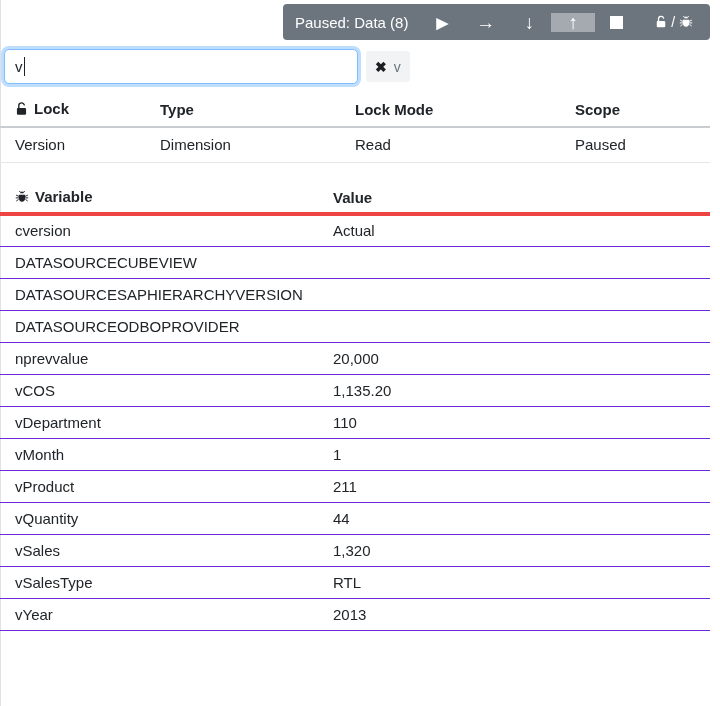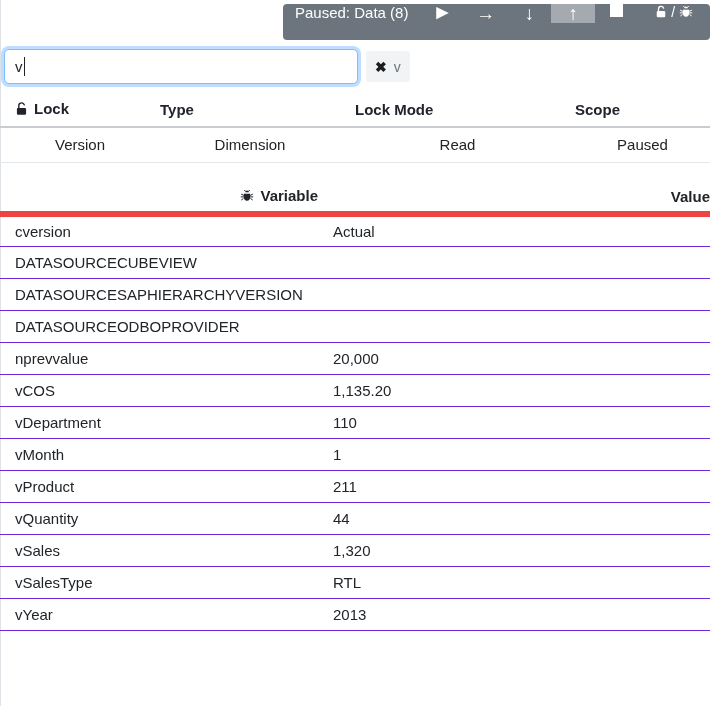--- a/index.html
+++ b/index.html
@@ -4,21 +4,21 @@
 <style>
   * { margin:0; padding:0; box-sizing:border-box; }
   html,body { width:720px; height:706px; background:#fff; overflow:hidden;
               font-family:"Liberation Sans", sans-serif; color:#212529; }
   .stage { position:relative; width:720px; height:706px; background:#fff; }
   .left-edge { position:absolute; left:0; top:0; height:706px; width:0;
                border-left:1px solid #dee2e6; }
 
   
   .toolbar { position:absolute; left:283px; top:4px; width:427px; height:36px;
-             background:#6c757d; border-radius:4px; display:flex; align-items:flex-start;
+             background:#6c757d; border-radius:4px; display:flex; align-items:center;
              overflow:hidden; }
   .tb-label { flex:1; display:flex; align-items:center; padding:0 12px;
               color:#fff; font-size:15px; white-space:nowrap; }
   .tb-btn { width:44px; border:none; background:transparent; color:#fff;
             display:flex; align-items:center; justify-content:center; cursor:pointer; }
   .tb-btn.active { background:#a4aaaf; }
   .tb-btn.wide { width:72px; gap:4px; }
   .glyph { font-size:19px; line-height:1; font-weight:bold; }
   .glyph.play { font-size:15px; }
   .stop-square { width:13px; height:13px; background:#fff; display:inline-block; }
@@ -40,24 +40,24 @@
 
   
   table { border-collapse:collapse; table-layout:fixed; position:absolute; left:0;
           width:710px; font-size:15px; }
   th, td { text-align:left; padding:0 0 0 15px; overflow:hidden; white-space:nowrap;margin-left:11px; }
   th { font-weight:bold; color:#212529; }
   .hicon { display:inline-block; vertical-align:-2px; margin-right:6px; color:#212529; }
 
   .lock-table { top:93px; }
   .lock-table th { height:34px; border-bottom:2px solid #c9cdd1; }
-  .lock-table td { height:35px; border-bottom:1px solid #e4e8eb;text-align:center; }
+  .lock-table td { height:35px; border-bottom:1px solid #e4e8eb; }
 
   .var-table { top:182px; }
-  .var-table th { height:32px; border-bottom:6px solid #ef4444;text-align:right; }
+  .var-table th { height:32px; border-bottom:4px solid #ef4444; }
   .var-table td { height:32px; border-bottom:1px solid #6d28d9; }
 </style>
 </head>
 <body>
 
 <div class="stage">
   <div class="left-edge"></div>
 
   <div class="toolbar">
     <span class="tb-label">Paused: Data (8)</span>

